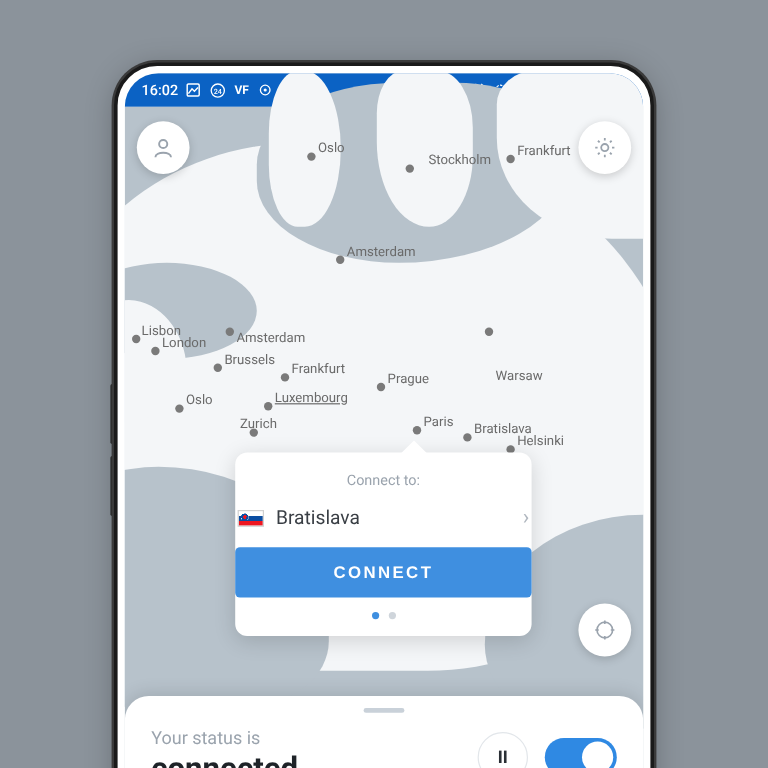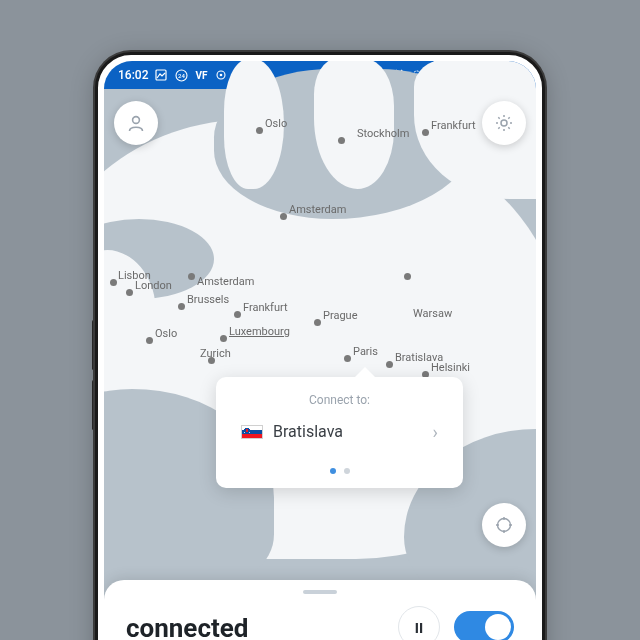--- a/index.html
+++ b/index.html
@@ -59,26 +59,26 @@
   .fab {
     position: absolute;
     width: 44px; height: 44px;
     background: #fff;
     border-radius: 50%;
     box-shadow: 0 2px 8px rgba(0,0,0,.18);
     display: flex; align-items: center; justify-content: center;
   }
   .conn-card {
     position: absolute;
-    left: 112px; top: 288px;
+    left: 92px; top: 288px;
     width: 247px;
     background: #fff;
     border-radius: 10px;
     box-shadow: 0 4px 18px rgba(0,0,0,.15);
-    padding: 16px 23px 14px;
+    padding: 16px 0 14px;
   }
   .conn-card::before {
     content:""; position:absolute; top:-10px; left:56%;
     border-left:11px solid transparent; border-right:11px solid transparent;
     border-bottom:11px solid #fff;
   }
   .conn-head {
     text-align: center; color: #9aa3ad; font-size: 12px; margin-bottom: 10px;
   }
   .conn-row {
@@ -289,30 +289,32 @@
           </svg>
       </div>
 
       <div class="conn-card">
         <div class="conn-head">Connect to:</div>
         <div class="conn-row">
           <span class="flag"></span>
           <span class="conn-city">Bratislava</span>
           <span class="chev">›</span>
         </div>
+        <button class="connect-btn">CONNECT</button>
         <div class="dots">
           <span class="dot active"></span>
           <span class="dot"></span>
         </div>
       </div>
 
       <div class="bottom-sheet">
         <div class="handle"></div>
         <div class="status-row">
           <div class="status-text">
+            <div class="lbl">Your status is</div>
             <div class="val">connected</div>
           </div>
           <div class="ctrls">
             <button class="pause-btn">
               <span>II</span>
             </button>
             <button class="toggle" aria-pressed="true"></button>
           </div>
         </div>
       </div>

